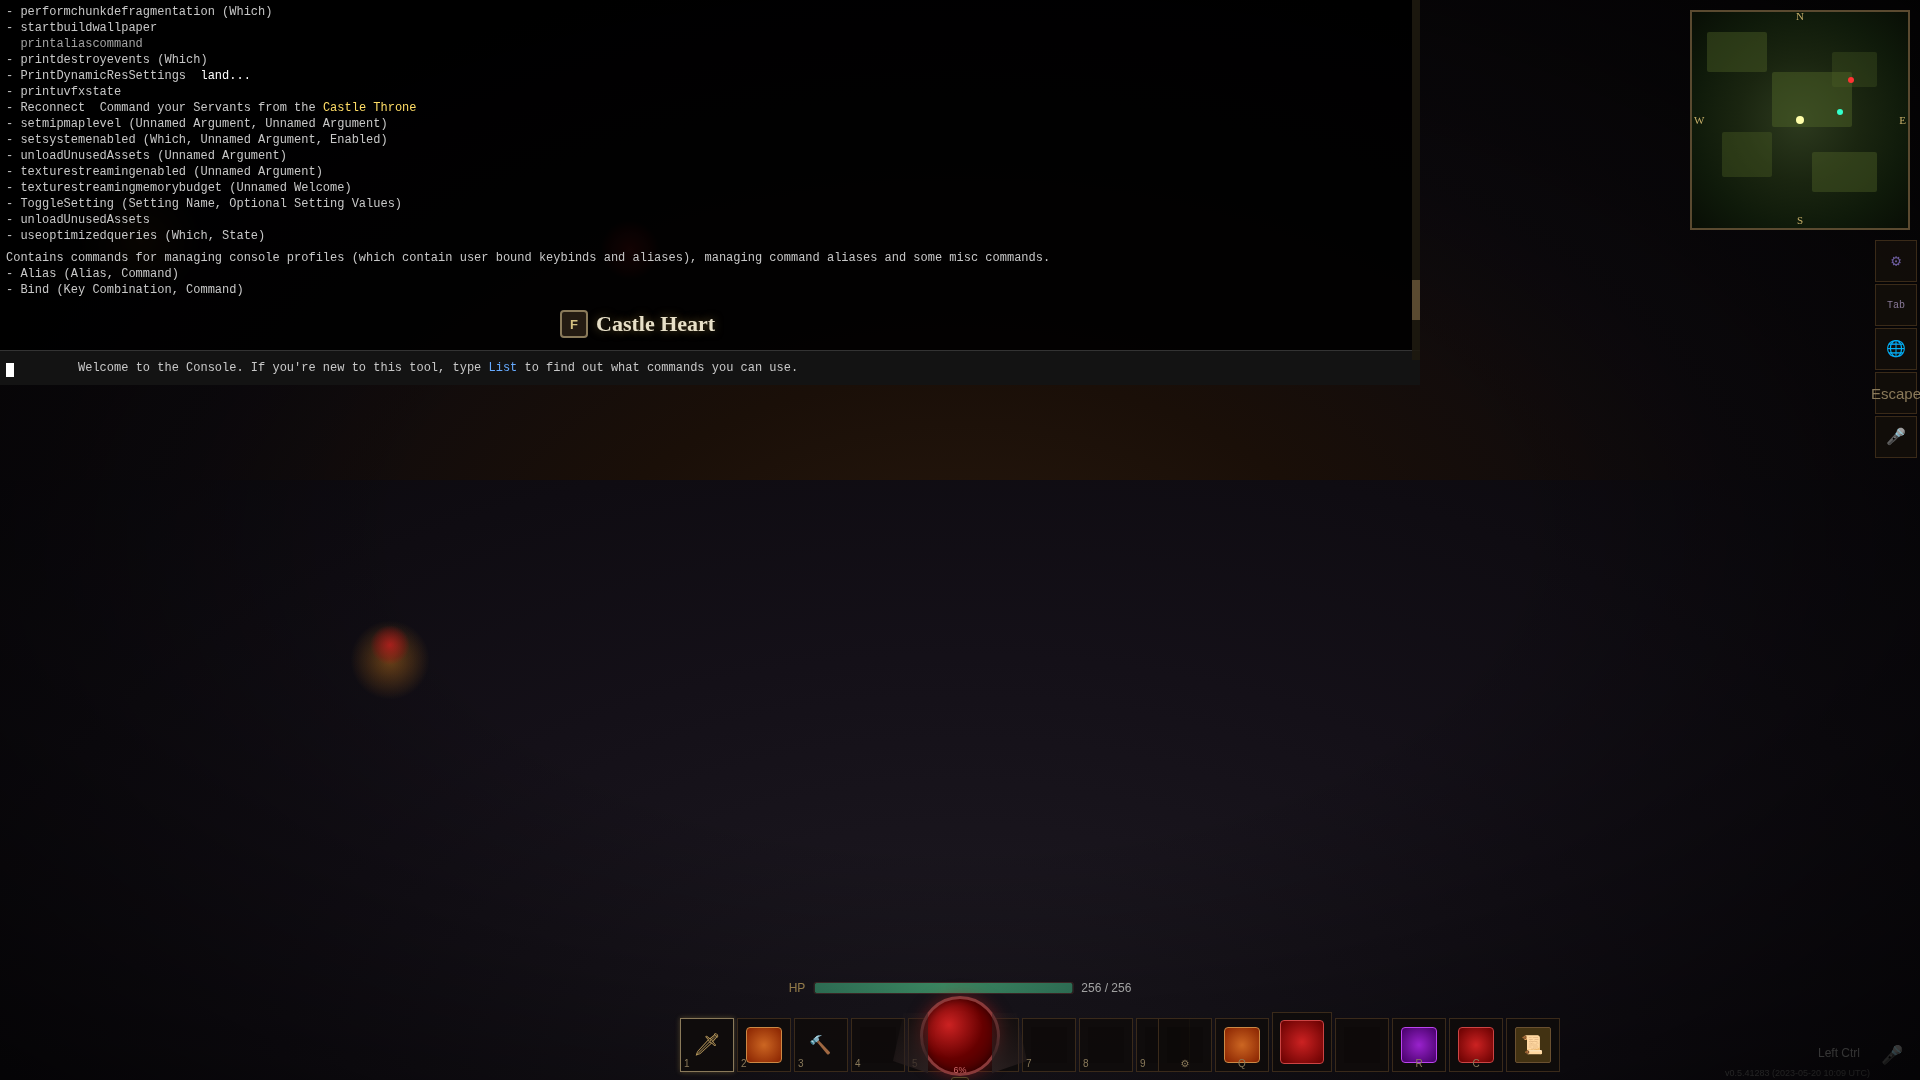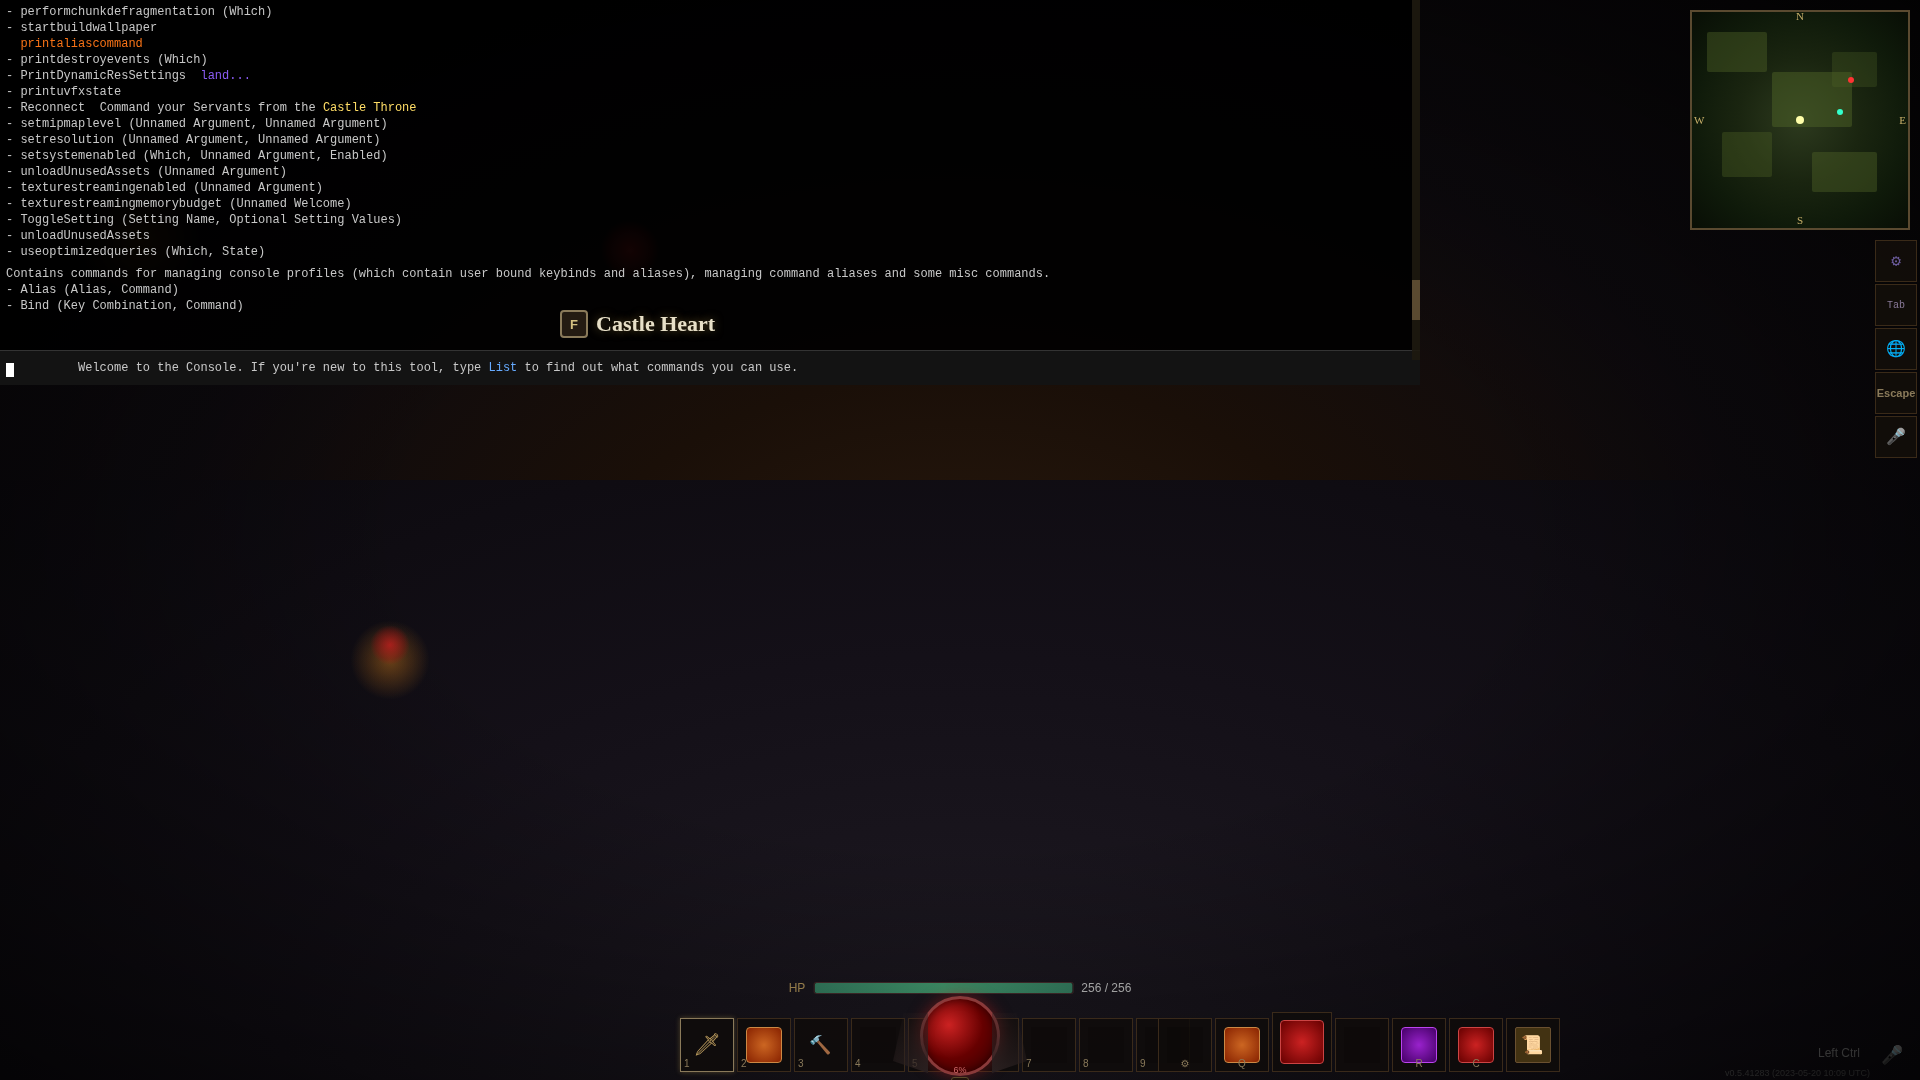--- a/index.html
+++ b/index.html
@@ -50,21 +50,21 @@
       padding: 4px 6px;
     }
 
     .console-line {
       font-size: 12px;
       line-height: 16px;
       color: #c8c8c8;
       white-space: nowrap;
     }
 
-    .console-line.yellow { color: #f97316; }
+    .console-line.yellow { color: #a3a3a3; }
     .console-line span.highlight { color: #ffcc00; text-align: center; }
 
     #console-section-header {
       font-size: 12px;
       line-height: 16px;
       color: #88cc88;
     }
 
     #console-input-area {
       position: absolute;
@@ -574,29 +574,28 @@
 
 <div id="vignette"></div>
 
 <div id="console-overlay">
   <div id="console-output">
 
     <div class="console-line">- performchunkdefragmentation (Which)</div>
     <div class="console-line">- startbuildwallpaper</div>
     <div class="console-line yellow">&nbsp;&nbsp;printaliascommand</div>
     <div class="console-line">- printdestroyevents (Which)</div>
-    <div class="console-line">- PrintDynamicResSettings&nbsp;&nbsp;<span style="color:#8b5cf6">land...</span></div>
+    <div class="console-line">- PrintDynamicResSettings&nbsp;&nbsp;<span style="color:#ffffff">land...</span></div>
     <div class="console-line">- printuvfxstate</div>
 
     <div class="console-line">
       - Reconnect&nbsp;&nbsp;<span class="highlight" style="color:#c8c8c8">Command your Servants from the </span><span style="color:#ffdd66">Castle Throne</span>
     </div>
 
     <div class="console-line">- setmipmaplevel (Unnamed Argument, Unnamed Argument)</div>
-    <div class="console-line">- setresolution (Unnamed Argument, Unnamed Argument)</div>
     <div class="console-line">- setsystemenabled (Which, Unnamed Argument, Enabled)</div>
     <div class="console-line">- unloadUnusedAssets (Unnamed Argument)</div>
     <div class="console-line">- texturestreamingenabled (Unnamed Argument)</div>
     <div class="console-line">- texturestreamingmemorybudget (Unnamed Welcome)</div>
     <div class="console-line">- ToggleSetting (Setting Name, Optional Setting Values)</div>
     <div class="console-line">- unloadUnusedAssets</div>
     <div class="console-line">- useoptimizedqueries (Which, State)</div>
 
     <div style="height:6px;"></div>
 
@@ -635,21 +634,21 @@
   <div id="minimap-red-dot"></div>
   <div id="minimap-teal-dot"></div>
   <div id="minimap-player-dot"></div>
 </div>
 
 <div id="right-sidebar">
   <div class="sidebar-icon" style="color:#6a5a9a;">⚙</div>
   <div class="sidebar-icon" style="font-size:10px;color:#8a7a9a;">Tab</div>
   <div class="sidebar-icon" style="color:#8a6a4a;">🌐</div>
   <div class="sidebar-icon">
-    <div style="color:#8a7a5a;font-size:11px;font-family:sans-serif;font-weight:bold;">Escape</div>
+    <div style="color:#8a7a5a;font-size:15px;font-family:sans-serif;">Escape</div>
   </div>
   <div class="sidebar-icon" style="color:#5a5a5a;">🎤</div>
 </div>
 
 <div id="castle-heart-tooltip">
   <div id="f-key-badge">
     <span>F</span>
   </div>
   <div id="castle-heart-text">Castle Heart</div>
 </div>

